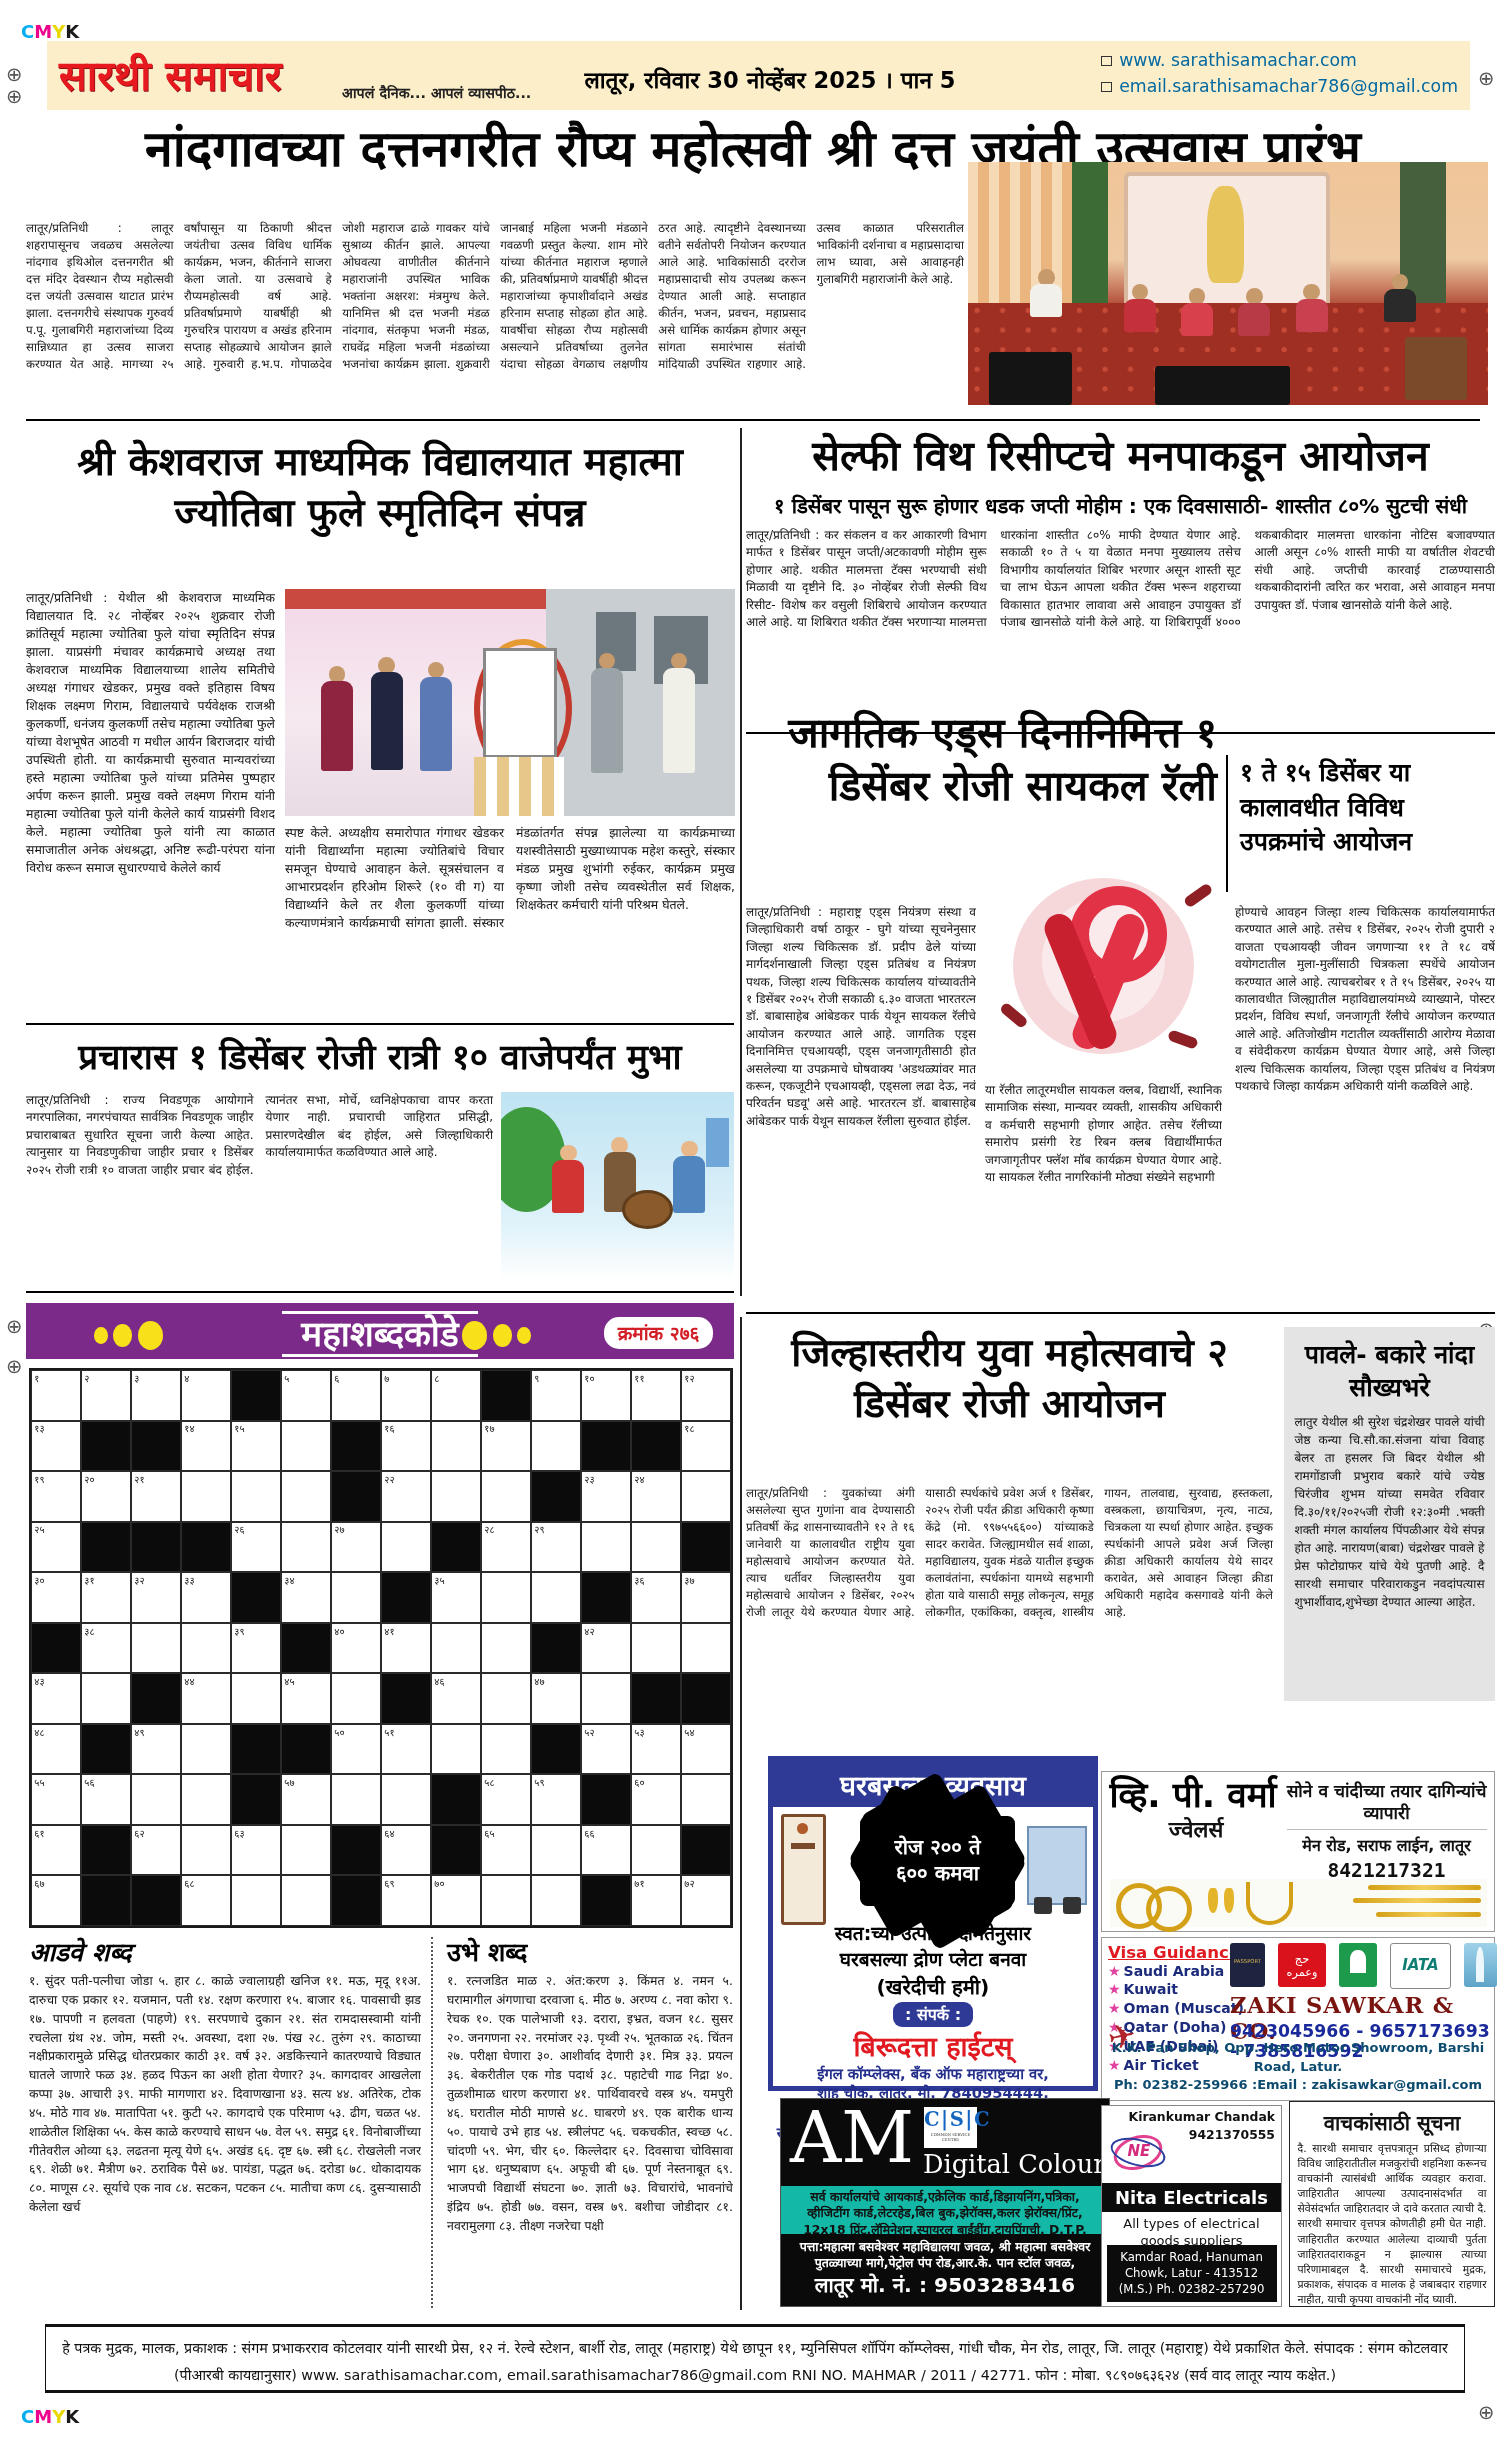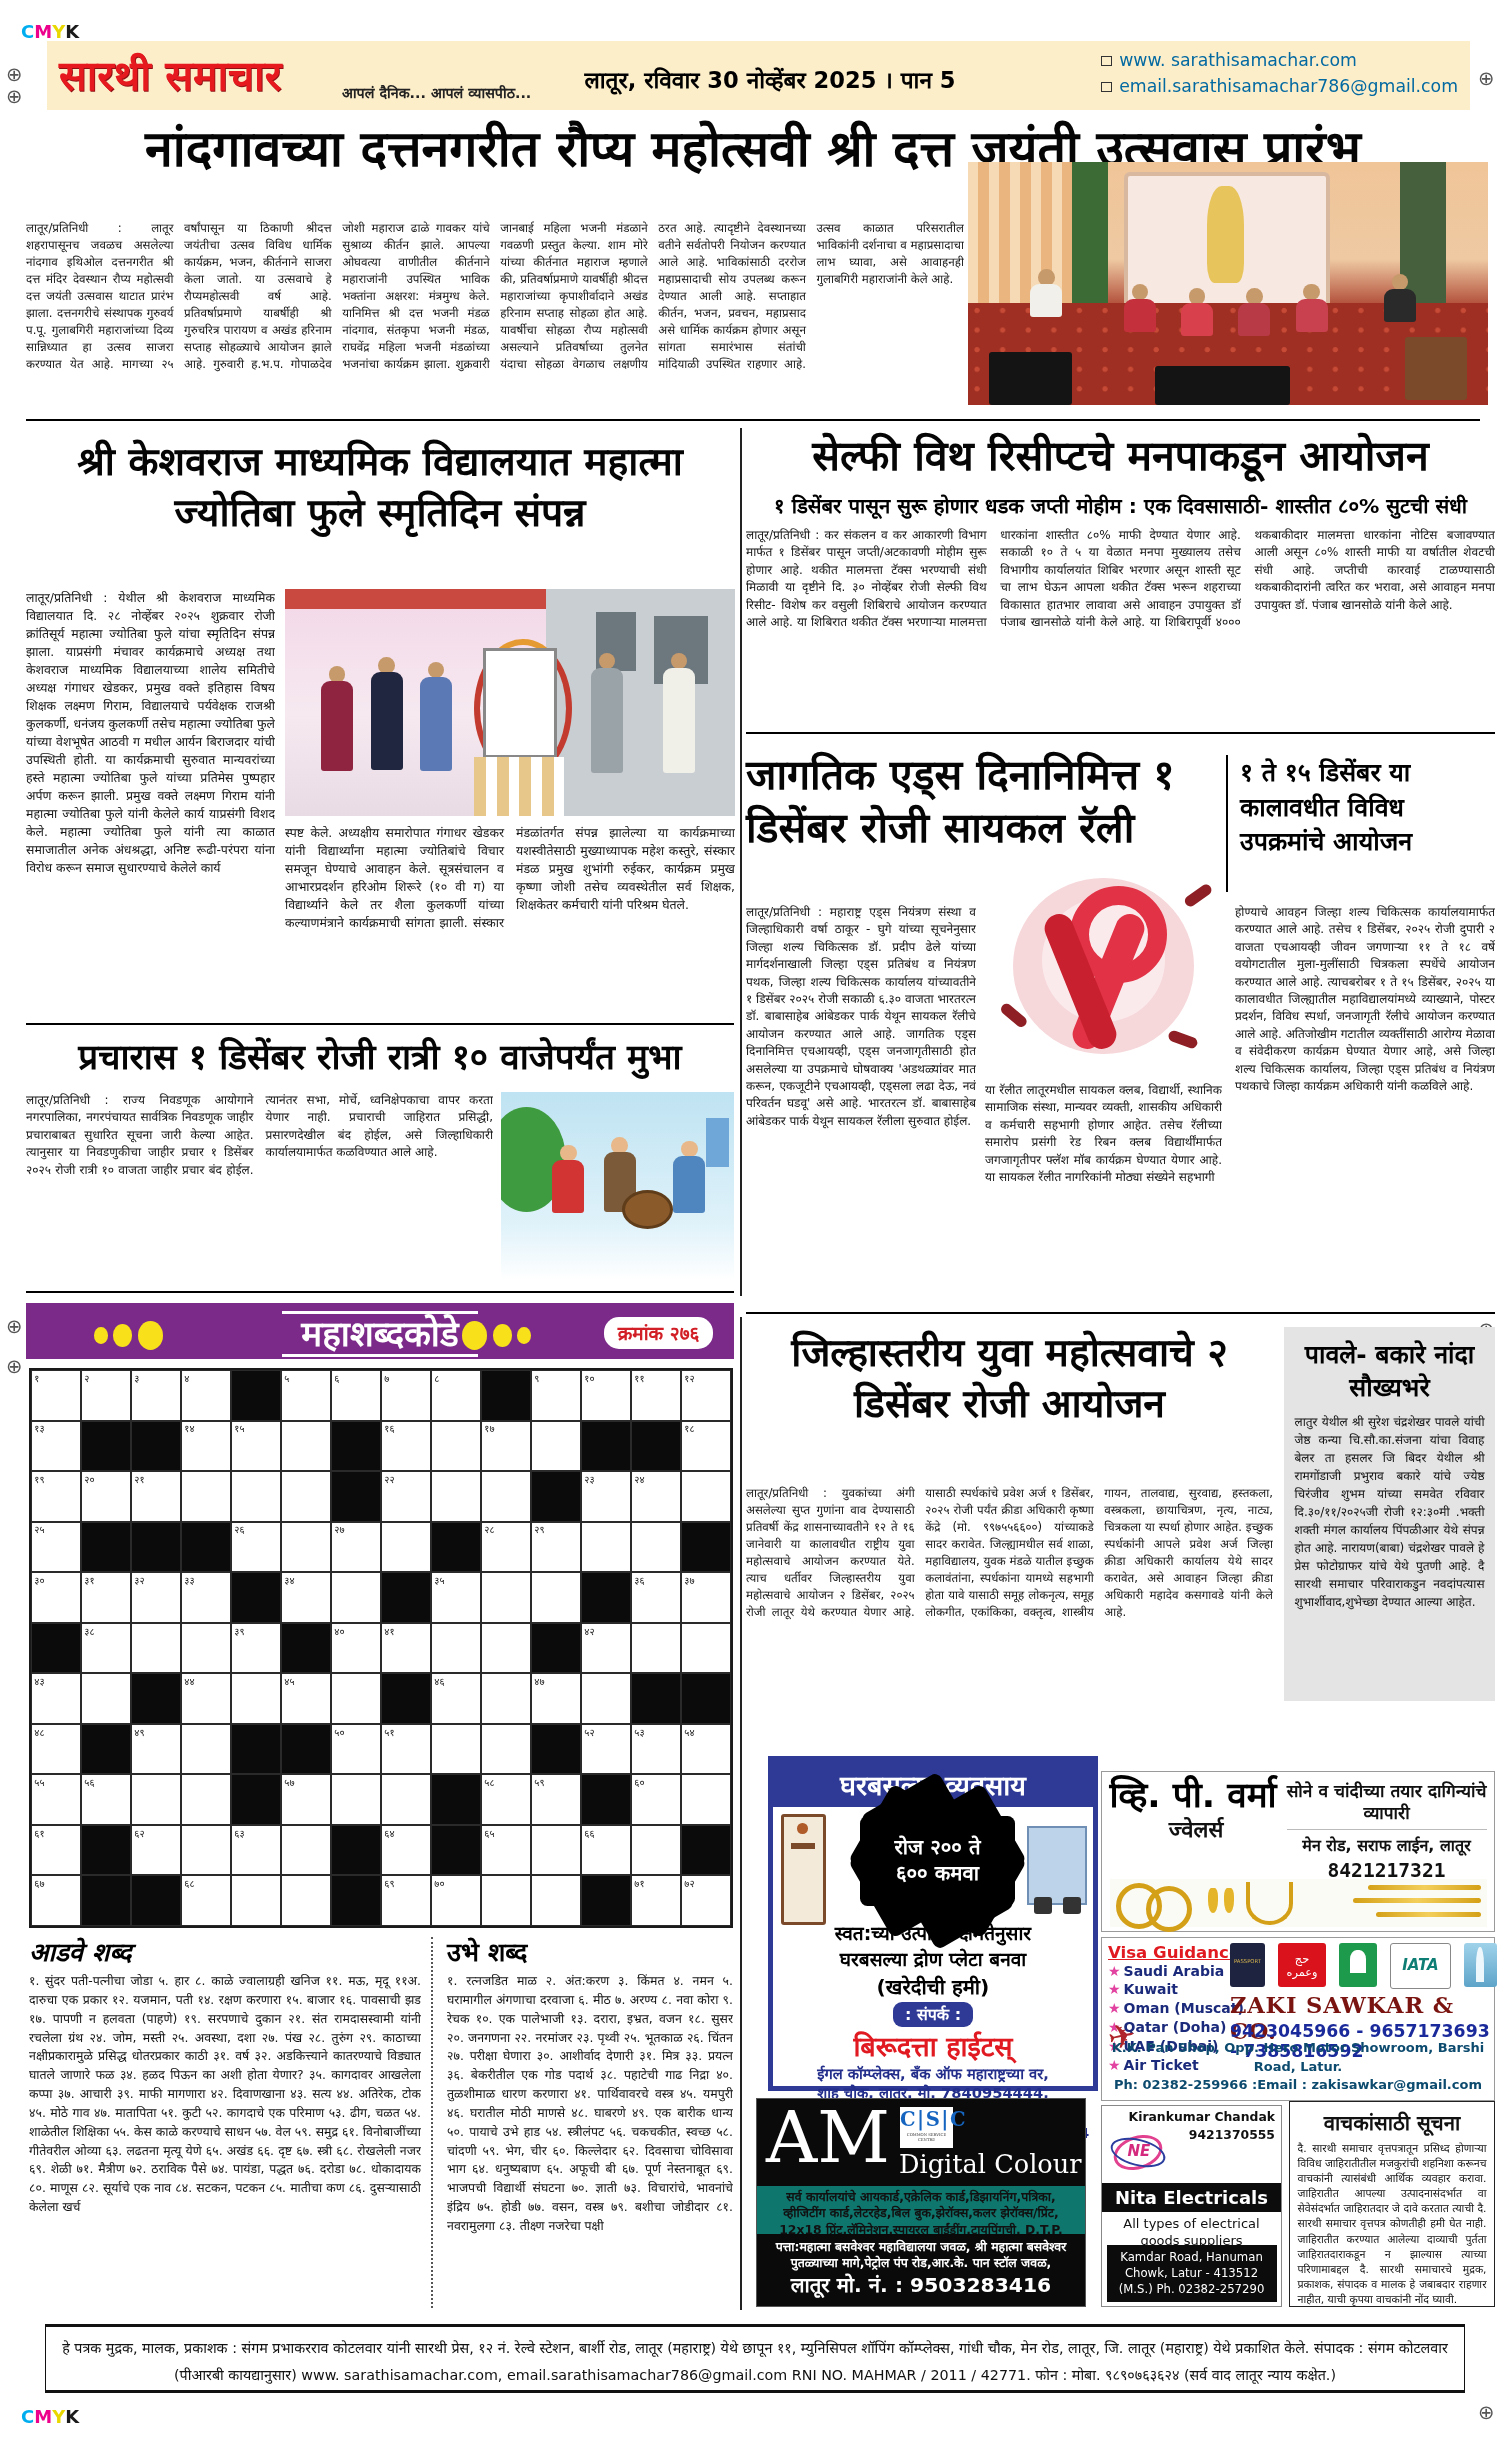--- a/index.html
+++ b/index.html
@@ -135,21 +135,21 @@
   .lg-grn:after{content:"";position:absolute;left:10.5px;top:7.5px;width:16.6px;height:22.6px;background:#fff;border-radius:40% 40% 0 0;}
   .lg-iata{width:59px;background:#fff;border:0.8px solid #888;color:#0e7d74;font-weight:bold;font-size:15px;text-align:center;line-height:42px;font-style:italic;}
   .lg-burj{width:33px;background:linear-gradient(180deg,#9fd2ea,#5ea4c9);}
   .lg-burj:after{content:"";position:absolute;left:12px;top:4.5px;width:7.5px;height:35px;background:#eef7fb;border-radius:50% 50% 0 0;}
   .zaki-name{position:absolute;left:128px;top:54px;font-size:22.6px;font-weight:bold;color:#7a1410;letter-spacing:0.8px;font-family:"DejaVu Serif",serif;}
   .zaki-ph{position:absolute;left:128px;top:83px;font-size:17.3px;font-weight:bold;color:#1b2a9a;}
   .zaki-addr{position:absolute;left:6px;bottom:6px;width:380px;text-align:center;font-size:13px;font-weight:bold;color:#0c4a6e;line-height:1.4;}
   .zaki-plane{position:absolute;left:6px;bottom:44px;font-size:33px;color:#b0252b;transform:rotate(-12deg);}
 
   
-  .amad{position:absolute;left:756px;top:2098px;width:330px;height:209px;background:#0f766e;border:0.8px solid #555;box-sizing:border-box;}
+  .amad{position:absolute;left:780px;top:2098px;width:330px;height:209px;background:#14b8a6;border:0.8px solid #555;box-sizing:border-box;}
   .am-top{height:87px;background:#0a0a0a;position:relative;color:#fff;font-family:"DejaVu Serif",serif;}
   .am-big{position:absolute;left:9px;top:0px;font-size:71px;line-height:1.1;}
   .csc{position:absolute;left:143px;top:7.5px;width:53px;height:41px;background:#fff;text-align:center;}
   .csc .l{font-size:19.6px;font-weight:bold;color:#1565c0;letter-spacing:1.5px;line-height:1.3;}
   .csc .s{display:block;font-size:3.8px;color:#333;}
   .am-dcx{position:absolute;left:142px;top:50px;font-size:25.6px;white-space:nowrap;}
   .am-mid{padding:3px 4.5px;text-align:center;font-size:12.4px;font-weight:bold;line-height:1.32;}
   .am-bot{position:absolute;left:0;right:0;bottom:0;height:72px;background:#0a0a0a;color:#fff;text-align:center;
           font-size:12.4px;font-weight:bold;line-height:1.35;padding-top:4.5px;box-sizing:border-box;}
   .am-bot .big{font-size:20.3px;}
@@ -281,21 +281,21 @@
       </div>
   </div>
   <div class="body-t" style="left:285px;top:824px;width:450px;height:184px;column-count:2;column-gap:12px;font-size:12.4px;">स्पष्ट केले. अध्यक्षीय समारोपात गंगाधर खेडकर यांनी विद्यार्थ्यांना महात्मा ज्योतिबांचे विचार समजून घेण्याचे आवाहन केले. सूत्रसंचालन व आभारप्रदर्शन हरिओम शिरूरे (१० वी ग) या विद्यार्थ्याने केले तर शैला कुलकर्णी यांच्या कल्याणमंत्राने कार्यक्रमाची सांगता झाली. संस्कार मंडळांतर्गत संपन्न झालेल्या या कार्यक्रमाच्या यशस्वीतेसाठी मुख्याध्यापक महेश कस्तुरे, संस्कार मंडळ प्रमुख शुभांगी रुईकर, कार्यक्रम प्रमुख कृष्णा जोशी तसेच व्यवस्थेतील सर्व शिक्षक, शिक्षकेतर कर्मचारी यांनी परिश्रम घेतले.</div>
   <div class="rule" style="left:26px;top:1023px;width:708px;height:2.3px;"></div>
 
   <div class="hl ctr" style="left:746px;top:434px;width:749px;font-size:41px;">सेल्फी विथ रिसीप्टचे मनपाकडून आयोजन</div>
   <div class="subhead" style="left:746px;top:491px;width:749px;font-size:20.3px;">१ डिसेंबर पासून सुरू होणार धडक जप्ती मोहीम : एक दिवसासाठी- शास्तीत ८०% सुटची संधी</div>
   <div class="body-t" style="left:746px;top:527px;width:749px;height:199px;column-count:3;column-gap:13.6px;font-size:12px;">लातूर/प्रतिनिधी : कर संकलन व कर आकारणी विभाग मार्फत १ डिसेंबर पासून जप्ती/अटकावणी मोहीम सुरू होणार आहे. थकीत मालमत्ता टॅक्स भरण्याची संधी मिळावी या दृष्टीने दि. ३० नोव्हेंबर रोजी सेल्फी विथ रिसीट- विशेष कर वसुली शिबिराचे आयोजन करण्यात आले आहे. या शिबिरात थकीत टॅक्स भरणाऱ्या मालमत्ता धारकांना शास्तीत ८०% माफी देण्यात येणार आहे. सकाळी १० ते ५ या वेळात मनपा मुख्यालय तसेच विभागीय कार्यालयांत शिबिर भरणार असून शास्ती सूट चा लाभ घेऊन आपला थकीत टॅक्स भरून शहराच्या विकासात हातभार लावावा असे आवाहन उपायुक्त डॉ पंजाब खानसोळे यांनी केले आहे. या शिबिरापूर्वी ४००० थकबाकीदार मालमत्ता धारकांना नोटिस बजावण्यात आली असून ८०% शास्ती माफी या वर्षातील शेवटची संधी आहे. जप्तीची कारवाई टाळण्यासाठी थकबाकीदारांनी त्वरित कर भरावा, असे आवाहन मनपा उपायुक्त डॉ. पंजाब खानसोळे यांनी केले आहे.</div>
   <div class="rule" style="left:746px;top:732px;width:749px;height:2.3px;"></div>
 
-  <div class="hl" style="left:746px;top:749px;width:471px;font-size:41px;line-height:1.3;text-align:left;">जागतिक एड्स दिनानिमित्त १ डिसेंबर रोजी सायकल रॅली</div>
+  <div class="hl" style="left:746px;top:707px;width:471px;font-size:41px;line-height:1.3;text-align:right;">जागतिक एड्स दिनानिमित्त १ डिसेंबर रोजी सायकल रॅली</div>
   <div class="vrule" style="left:1226px;top:755px;width:2.3px;height:137px;background:#000;"></div>
   <div class="abs aids-sidebox" style="left:1240px;top:756px;width:255px;">१ ते १५ डिसेंबर या कालावधीत विविध उपक्रमांचे आयोजन</div>
   <div class="body-t" style="left:746px;top:904px;width:230px;height:403px;font-size:12px;">लातूर/प्रतिनिधी :  महाराष्ट्र एड्स नियंत्रण संस्था व जिल्हाधिकारी वर्षा ठाकूर - घुगे यांच्या सूचनेनुसार जिल्हा शल्य चिकित्सक डॉ. प्रदीप ढेले यांच्या मार्गदर्शनाखाली जिल्हा एड्स प्रतिबंध व नियंत्रण पथक, जिल्हा शल्य चिकित्सक कार्यालय यांच्यावतीने १ डिसेंबर २०२५ रोजी सकाळी ६.३० वाजता भारतरत्न डॉ. बाबासाहेब आंबेडकर पार्क येथून सायकल रॅलीचे आयोजन करण्यात आले आहे. जागतिक एड्स दिनानिमित्त एचआयव्ही, एड्स जनजागृतीसाठी होत असलेल्या या उपक्रमाचे घोषवाक्य 'अडथळ्यांवर मात करून, एकजूटीने एचआयव्ही, एड्सला लढा देऊ, नवं परिवर्तन घडवू' असे आहे. भारतरत्न डॉ. बाबासाहेब आंबेडकर पार्क येथून सायकल रॅलीला सुरुवात होईल.</div>
   <div class="ribbon-wrap" style="left:985px;top:874px;width:237px;height:200px;">
     <div class="ribbon-bg"></div>
     <div class="ribbon-bg2"></div>
     <div class="rloop"></div>
     <div class="rb rb1"></div>
     <div class="rb rb2"></div>
     <div class="pill" style="left:6%;top:68%;transform:rotate(40deg);"></div>

